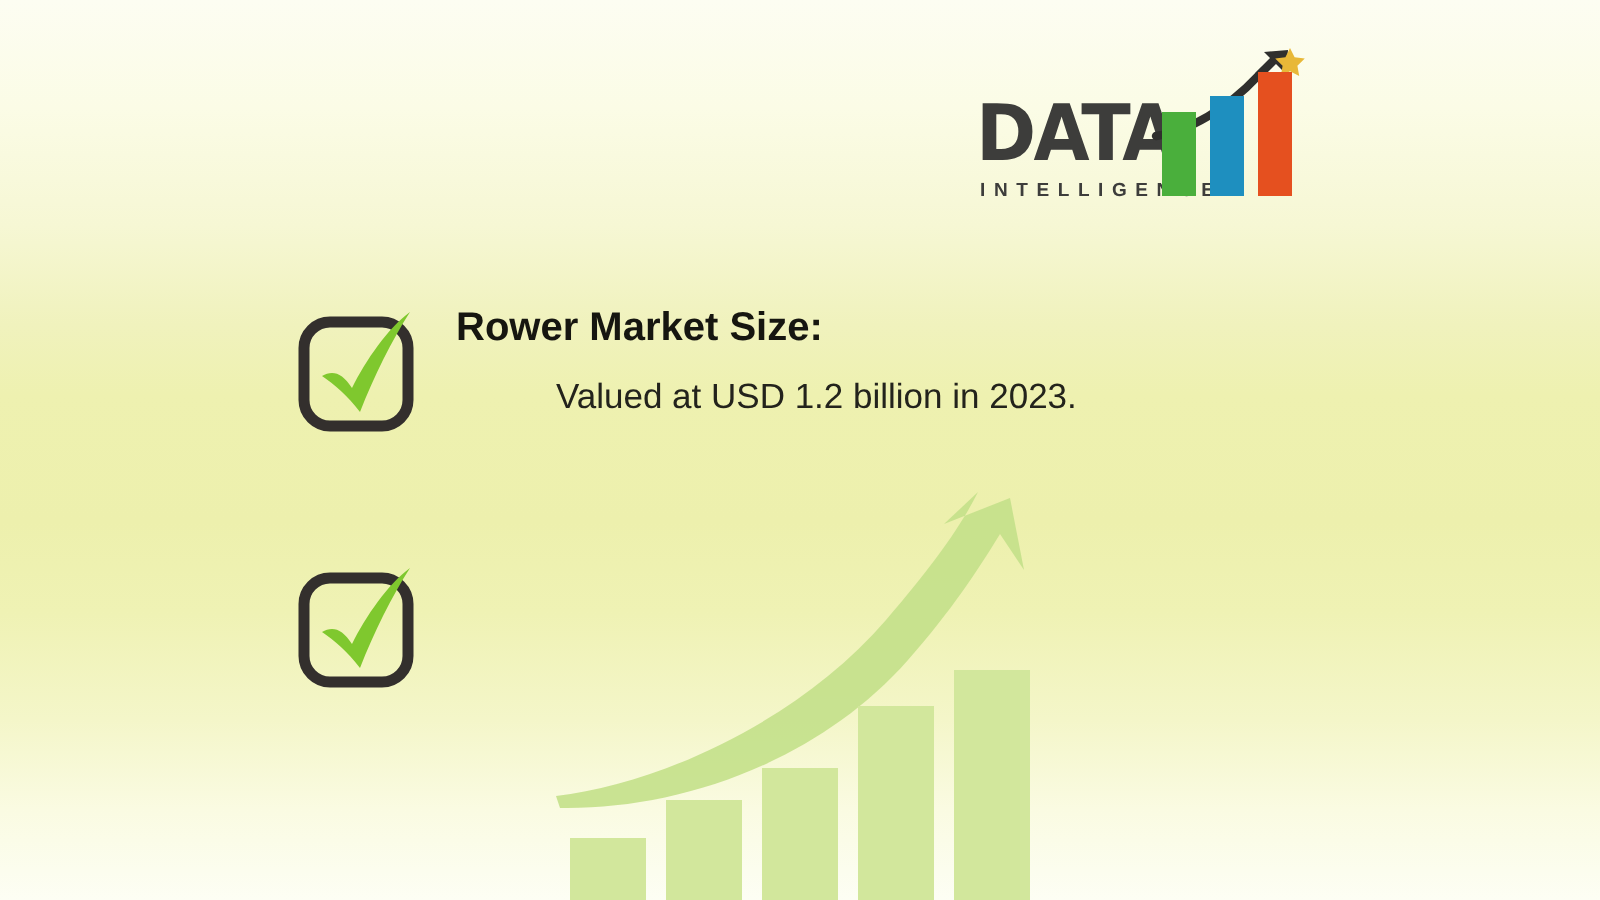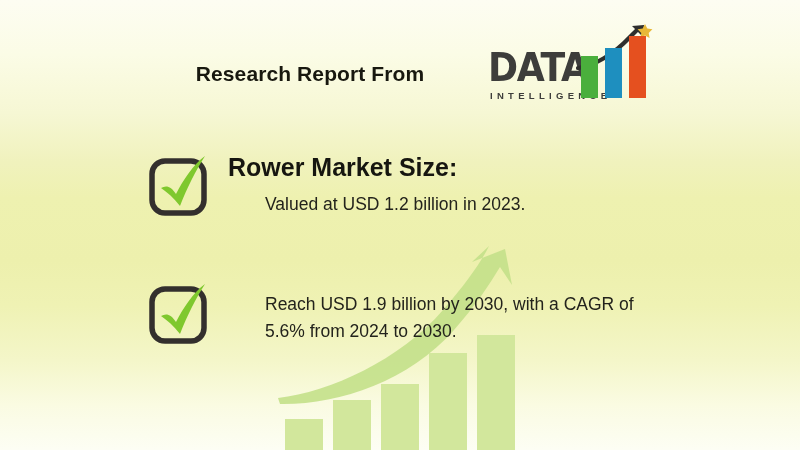--- a/index.html
+++ b/index.html
@@ -116,29 +116,29 @@
     height: 68px;
   }
 
   .row-text {
     position: absolute;
     left: 82px;
     top: 0;
     width: 520px;
   }
   .row-heading {
-    font-size: 25px;
+    font-size: 20px;
     font-weight: bold;
     color: #161610;
     line-height: 1.2;
     white-space: nowrap;
   }
   .row-body {
     margin-top: 9px;
-    margin-left: 37px;
+    margin-left: 50px;
     font-size: 17.5px;
     font-weight: normal;
     color: #23231c;
     line-height: 1.55;
     max-width: 400px;
   }
   #row-2 .row-body { margin-top: 11px; }
 </style>
 </head>
 <body>
@@ -154,21 +154,20 @@
     <g fill="#d2e79c">
       <rect x="285" y="419" width="38" height="31"></rect>
       <rect x="333" y="400" width="38" height="50"></rect>
       <rect x="381" y="384" width="38" height="66"></rect>
       <rect x="429" y="353" width="38" height="97"></rect>
       <rect x="477" y="335" width="38" height="115"></rect>
     </g>
   </svg>
 
   <div id="header">
-    <div id="header-title">Research Report From</div>
 
     <div id="logo">
       <div id="logo-wordmark">DATA</div>
       <div id="logo-sub">INTELLIGENCE</div>
       <svg id="logo-mark" viewBox="0 0 86 74">
 
         <path d="M4,44 C20,42 40,30 55,14 L63,6" stroke="#2f2f2d" stroke-width="4.2" fill="none" stroke-linecap="round"></path>
         <path d="M58,2 L70,1 L69,13 Z" fill="#2f2f2d"></path>
 
         <path d="M71,0 L73.3,4.6 L78.4,5.3 L74.7,8.9 L75.6,14 L71,11.6 L66.4,14 L67.3,8.9 L63.6,5.3 L68.7,4.6 Z" fill="#e8b838"></path>
@@ -192,17 +191,16 @@
     </div>
   </div>
 
   <div class="row" id="row-2">
     <svg class="check-icon" viewBox="0 0 74 68">
       <rect x="6" y="9" width="52" height="52" rx="13" ry="13" fill="none" stroke="#332f2d" stroke-width="5.5"></rect>
       <path d="M15,36 C20,33 25,34 30,42 C37,28 48,12 59,4
                C50,18 41,36 34,54 C28,46 21,40 15,36 Z" fill="#7fc82e"></path>
     </svg>
     <div class="row-text">
-      <div class="row-body">Reach USD 1.9 billion by 2030, with a CAGR of 5.6% from 2024 to 2030.</div>
     </div>
   </div>
 
 </div>
 
 </body></html>

